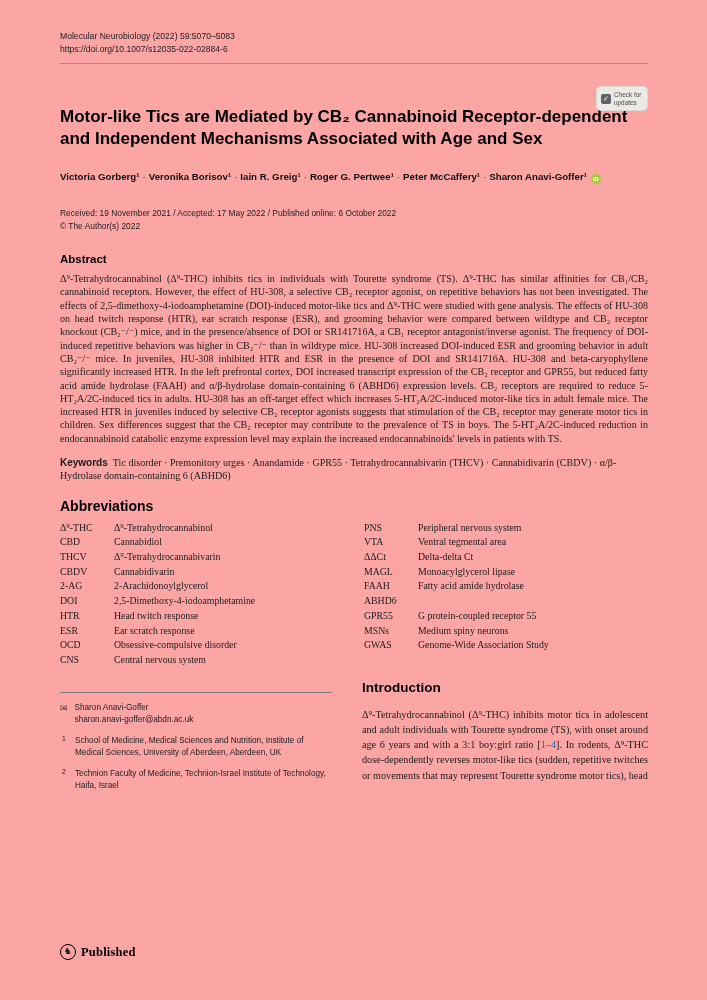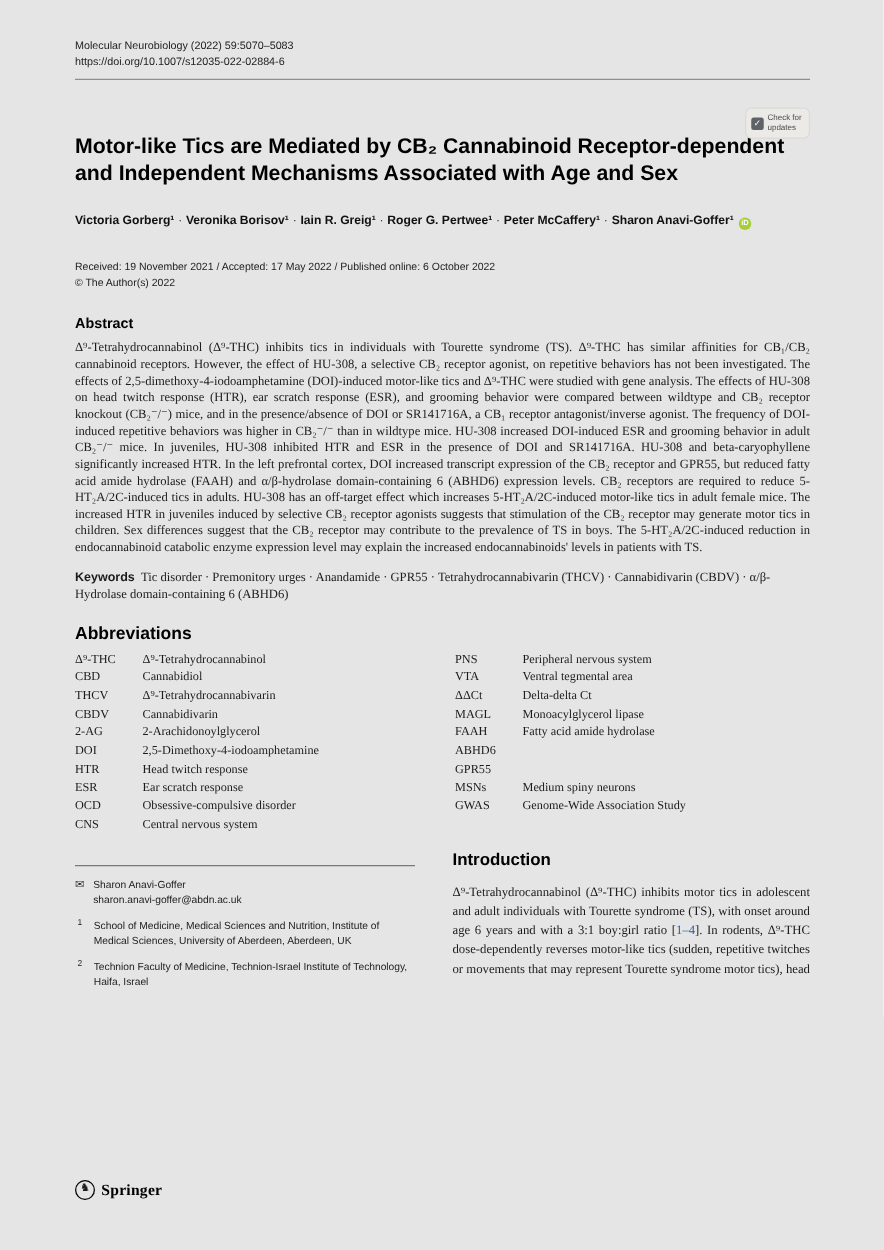--- a/index.html
+++ b/index.html
@@ -2,21 +2,21 @@
 <html><head>
 <meta charset="utf-8">
 <style>
   html, body { margin: 0; padding: 0; background: #ffffff; }
   .page {
     position: relative;
     width: 707px;
     height: 1000px;
     box-sizing: border-box;
     padding: 30px 59px 0 60px;
-    background: #e5e5e5;
+    background: #fca5a5;
     color: #1b1b1b;
     font-family: "Liberation Serif", "DejaVu Serif", serif;
     overflow: hidden;
   }
   .meta {
     font-family: "Liberation Sans", "DejaVu Sans", sans-serif;
     font-size: 8.6px;
     line-height: 1.5;
     color: #222;
   }
@@ -313,20 +313,21 @@
         </div>
       <div class="abbrev-row">
           <span class="term">FAAH</span>
           <span class="def">Fatty acid amide hydrolase</span>
         </div>
       <div class="abbrev-row">
           <span class="term">ABHD6</span>
         </div>
       <div class="abbrev-row">
           <span class="term">GPR55</span>
+          <span class="def">G protein-coupled receptor 55</span>
         </div>
       <div class="abbrev-row">
           <span class="term">MSNs</span>
           <span class="def">Medium spiny neurons</span>
         </div>
       <div class="abbrev-row">
           <span class="term">GWAS</span>
           <span class="def">Genome-Wide Association Study</span>
         </div>
     </div>
@@ -354,16 +355,16 @@
     <div class="bottom-right">
       <h2 class="intro-heading">Introduction</h2>
       <p class="intro">
         <span>Δ⁹-Tetrahydrocannabinol (Δ⁹-THC) inhibits motor tics in adolescent and adult individuals with Tourette syndrome (TS), with onset around age 6 years and with a 3:1 boy:girl ratio [</span><span class="ref">1–4</span><span>]. In rodents, Δ⁹-THC dose-dependently reverses motor-like tics (sudden, repetitive twitches or movements that may represent Tourette syndrome motor tics), head</span>
       </p>
     </div>
   </div>
 
   <div class="springer">
     <span class="sp-icon">♞</span>
-    <span class="sp-text">Springer</span>
+    <span class="sp-text">Published</span>
   </div>
 
 </div>
 
 </body></html>

